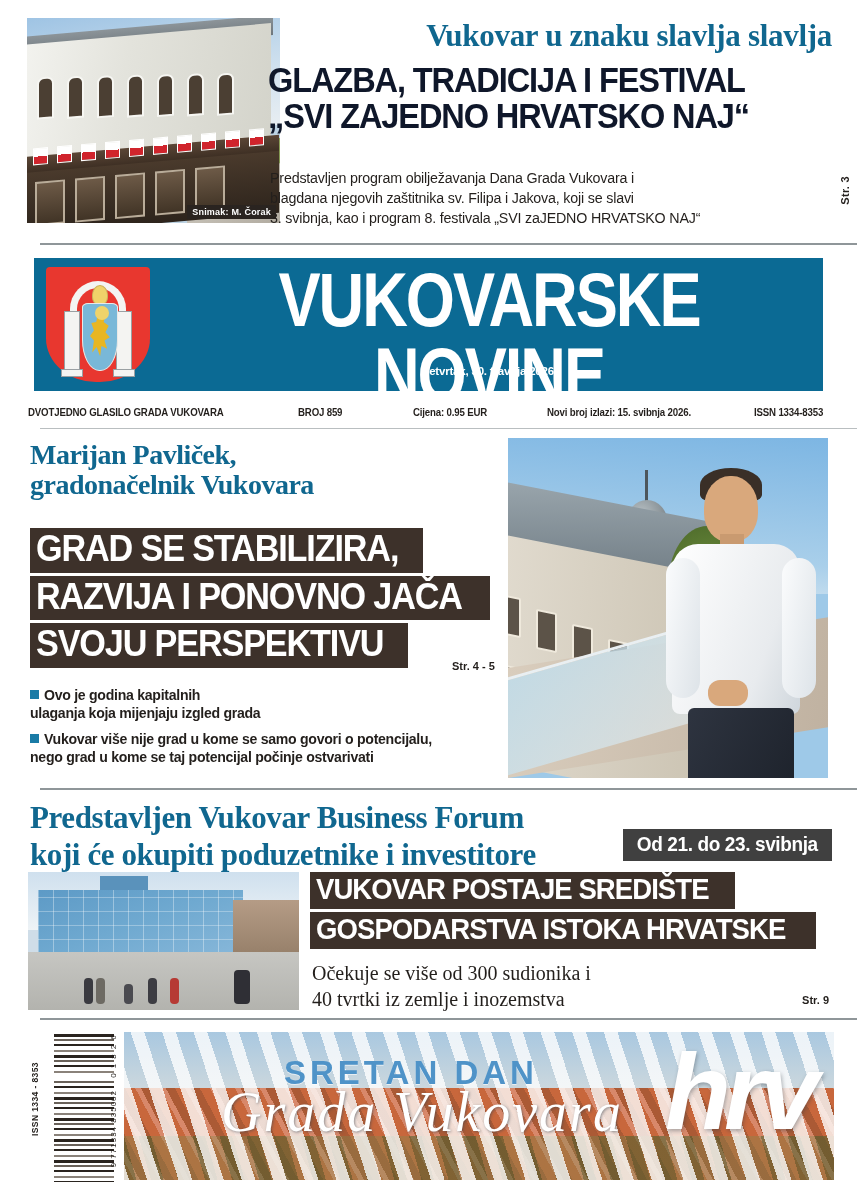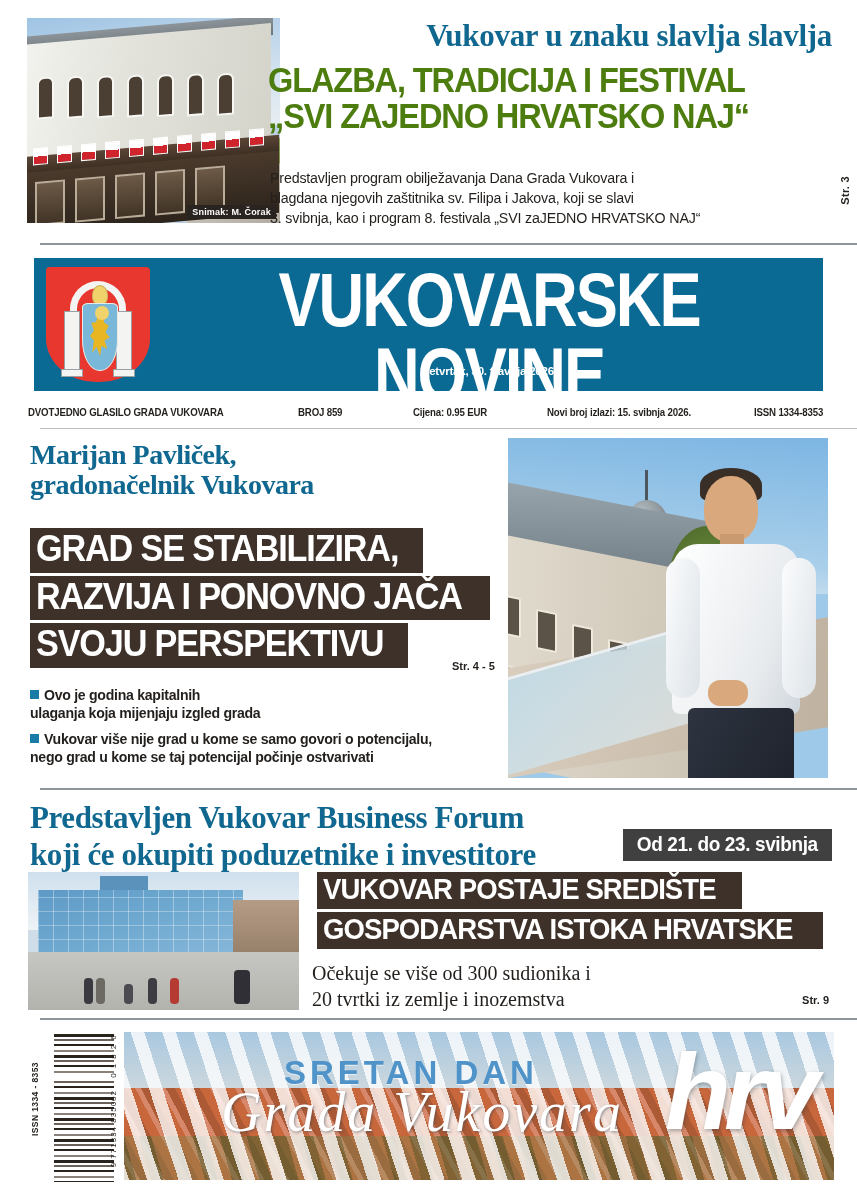--- a/index.html
+++ b/index.html
@@ -46,21 +46,21 @@
     font-size:9px;font-weight:bold;padding:2px 5px;letter-spacing:.2px;
     font-stretch:condensed;white-space:nowrap;
   }
   .teaser-kicker{
     position:absolute;left:272px;top:20px;width:560px;
     font-family:"Liberation Serif", serif;font-weight:bold;font-size:31px;
     color:#10678f;letter-spacing:-.3px;line-height:1.05;text-align:right;
   }
   .teaser-head{
     position:absolute;left:268px;top:62px;width:565px;
-    font-weight:bold;font-size:35px;line-height:1.04;color:#4d7c0f;
+    font-weight:bold;font-size:35px;line-height:1.04;color:#0f172a;
     letter-spacing:-1.2px;text-align:left;
   }
   .teaser-head div{transform:scaleX(.93);transform-origin:left center;white-space:nowrap;}
   .teaser-sub{
     position:absolute;left:270px;top:168px;width:548px;
     font-weight:normal;font-size:15.5px;line-height:1.28;color:#231f1c;
     letter-spacing:-.2px;
   }
   .teaser-sub div{transform:scaleX(.92);transform-origin:left center;white-space:nowrap;}
   .str-vert{
@@ -214,21 +214,21 @@
   .bfp-grid{position:absolute;left:10px;top:18px;width:205px;height:78px;
     background:
       repeating-linear-gradient(90deg,rgba(255,255,255,.35) 0 1px,transparent 1px 15px),
       repeating-linear-gradient(0deg,rgba(255,255,255,.30) 0 1px,transparent 1px 14px);}
   .bfp-tower{position:absolute;left:72px;top:4px;width:48px;height:24px;background:#5a92bb;}
   .bfp-plaza{position:absolute;left:0;bottom:0;width:271px;height:58px;
     background:linear-gradient(180deg,#c6c6c2,#b3b3ae);}
   .bfp-right{position:absolute;right:0;top:28px;width:66px;height:72px;
     background:linear-gradient(180deg,#b59c86,#8d7761);}
   .bfp-p{position:absolute;bottom:6px;width:9px;height:26px;border-radius:4px;}
-  .bf-head{position:absolute;left:310px;top:872px;width:525px;margin-left:7px;}
+  .bf-head{position:absolute;left:310px;top:872px;width:525px;}
   .bf-head .hl{
     display:block;background:#3d312a;color:#ffffff;font-weight:bold;
     font-size:29px;line-height:1.14;letter-spacing:-1px;
     padding:1px 6px 3px 6px;margin-bottom:3px;width:max-content;max-width:100%;
   }
   .bf-head .hl i{font-style:normal;display:inline-block;transform:scaleX(.95);transform-origin:left center;}
   .bf-sub{
     position:absolute;left:312px;top:960px;width:470px;
     font-family:"Liberation Serif", serif;font-size:20px;line-height:1.32;color:#231f1c;
   }
@@ -452,21 +452,21 @@
     </div>
   </div>
 
   <div class="bf-head">
     <span class="hl"><i>VUKOVAR POSTAJE SREDIŠTE</i></span>
     <span class="hl"><i>GOSPODARSTVA ISTOKA HRVATSKE</i></span>
   </div>
 
   <div class="bf-sub">
     <div>Očekuje se više od 300 sudionika i</div>
-    <div>20 tvrtki iz zemlje i inozemstva</div>
+    <div>40 tvrtki iz zemlje i inozemstva</div>
   </div>
 
   <div class="str-9">Str. 9</div>
 
   <div class="rule rule-b3"></div>
 
   <div class="ad">
 
     <div class="barcode">
       <div class="bc-bars"></div>

